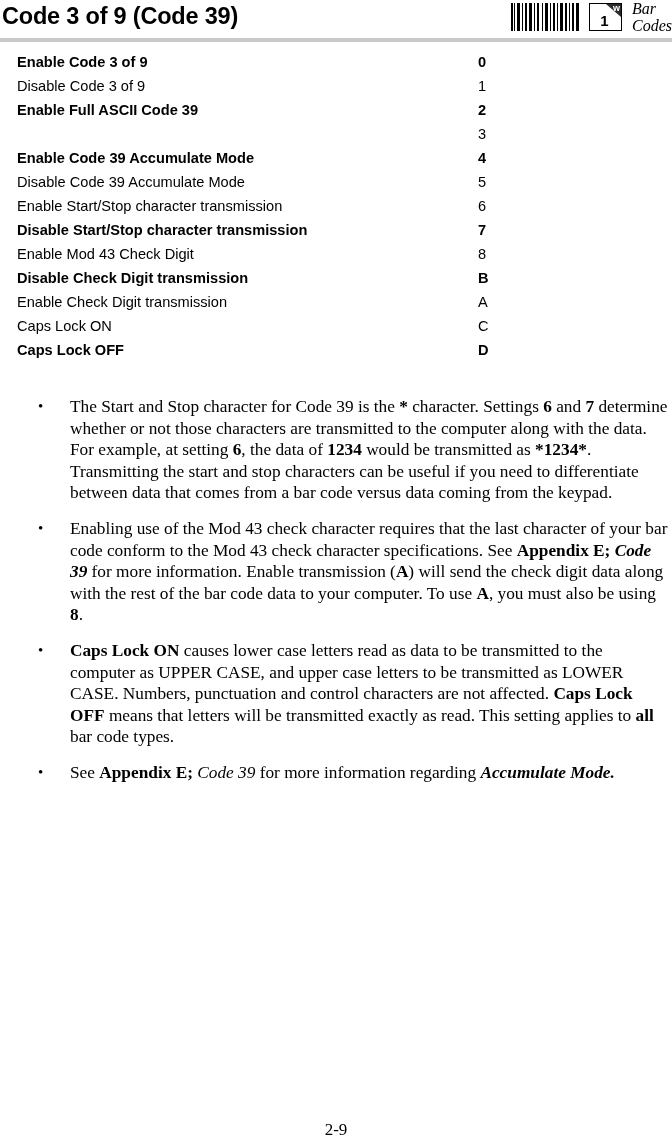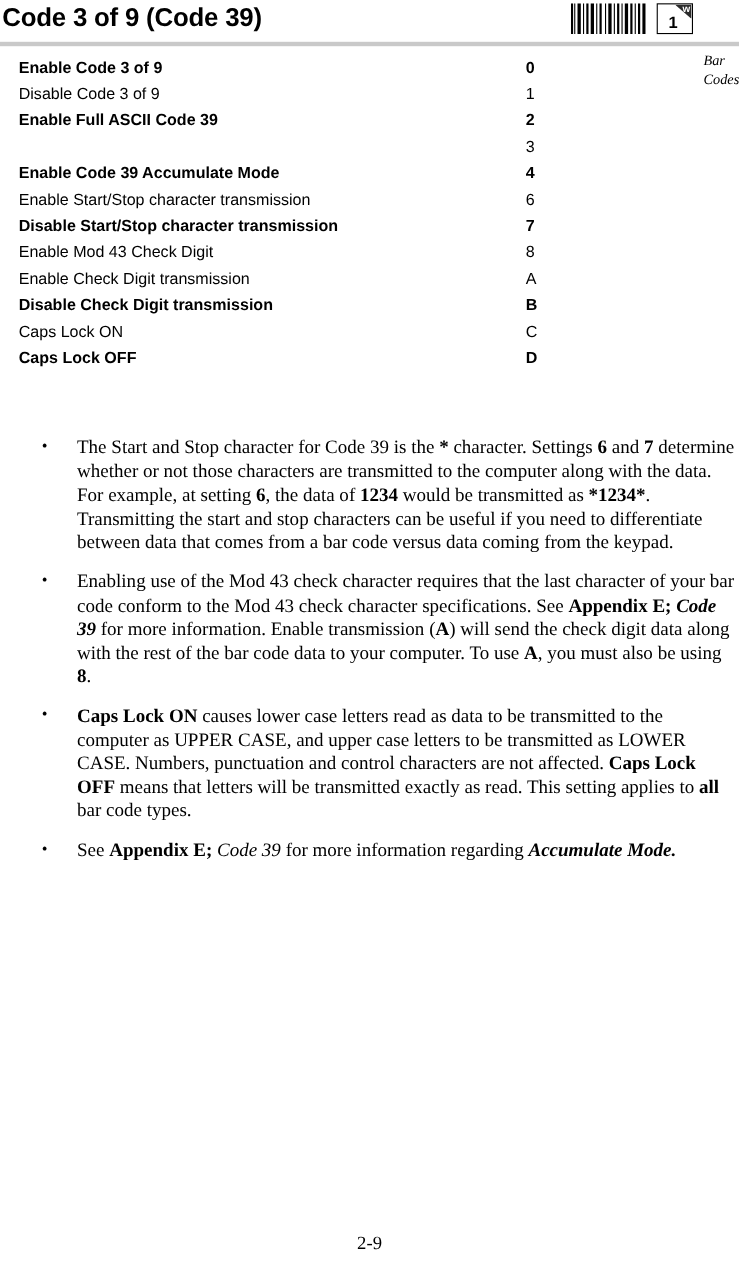--- a/index.html
+++ b/index.html
@@ -82,25 +82,24 @@
     top: -2px;
     color: #ffffff;
     font-family: "Liberation Sans", "DejaVu Sans", sans-serif;
     font-weight: bold;
     font-size: 9px;
     line-height: 12px;
   }
   .header-label {
     font-family: "Liberation Serif", "DejaVu Serif", serif;
     font-style: italic;
-    font-size: 13px;
+    font-size: 16px;
     line-height: 16.5px;
     padding-top: 1px;
     white-space: nowrap;
-    margin-top: 46px;
   }
   .header-rule {
     position: absolute;
     left: 0;
     right: 0;
     top: 38px;
     height: 4px;
     background: #c9c9c9;
   }
 
@@ -233,38 +232,42 @@
       <span class="row-code">2</span>
     </div>
     <div class="settings-row">
       <span class="row-code">3</span>
     </div>
     <div class="settings-row bold">
       <span class="row-label">Enable Code 39 Accumulate Mode</span>
       <span class="row-code">4</span>
     </div>
     <div class="settings-row">
+      <span class="row-label">Disable Code 39 Accumulate Mode</span>
+      <span class="row-code">5</span>
+    </div>
+    <div class="settings-row">
       <span class="row-label">Enable Start/Stop character transmission</span>
       <span class="row-code">6</span>
     </div>
     <div class="settings-row bold">
       <span class="row-label">Disable Start/Stop character transmission</span>
       <span class="row-code">7</span>
     </div>
     <div class="settings-row">
       <span class="row-label">Enable Mod 43 Check Digit</span>
       <span class="row-code">8</span>
     </div>
+    <div class="settings-row bold">
+      <span class="row-label">Disable Check Digit transmission</span>
+      <span class="row-code">B</span>
+    </div>
     <div class="settings-row">
       <span class="row-label">Enable Check Digit transmission</span>
       <span class="row-code">A</span>
-    </div>
-    <div class="settings-row bold">
-      <span class="row-label">Disable Check Digit transmission</span>
-      <span class="row-code">B</span>
     </div>
     <div class="settings-row">
       <span class="row-label">Caps Lock ON</span>
       <span class="row-code">C</span>
     </div>
     <div class="settings-row bold">
       <span class="row-label">Caps Lock OFF</span>
       <span class="row-code">D</span>
     </div>
   </div>

